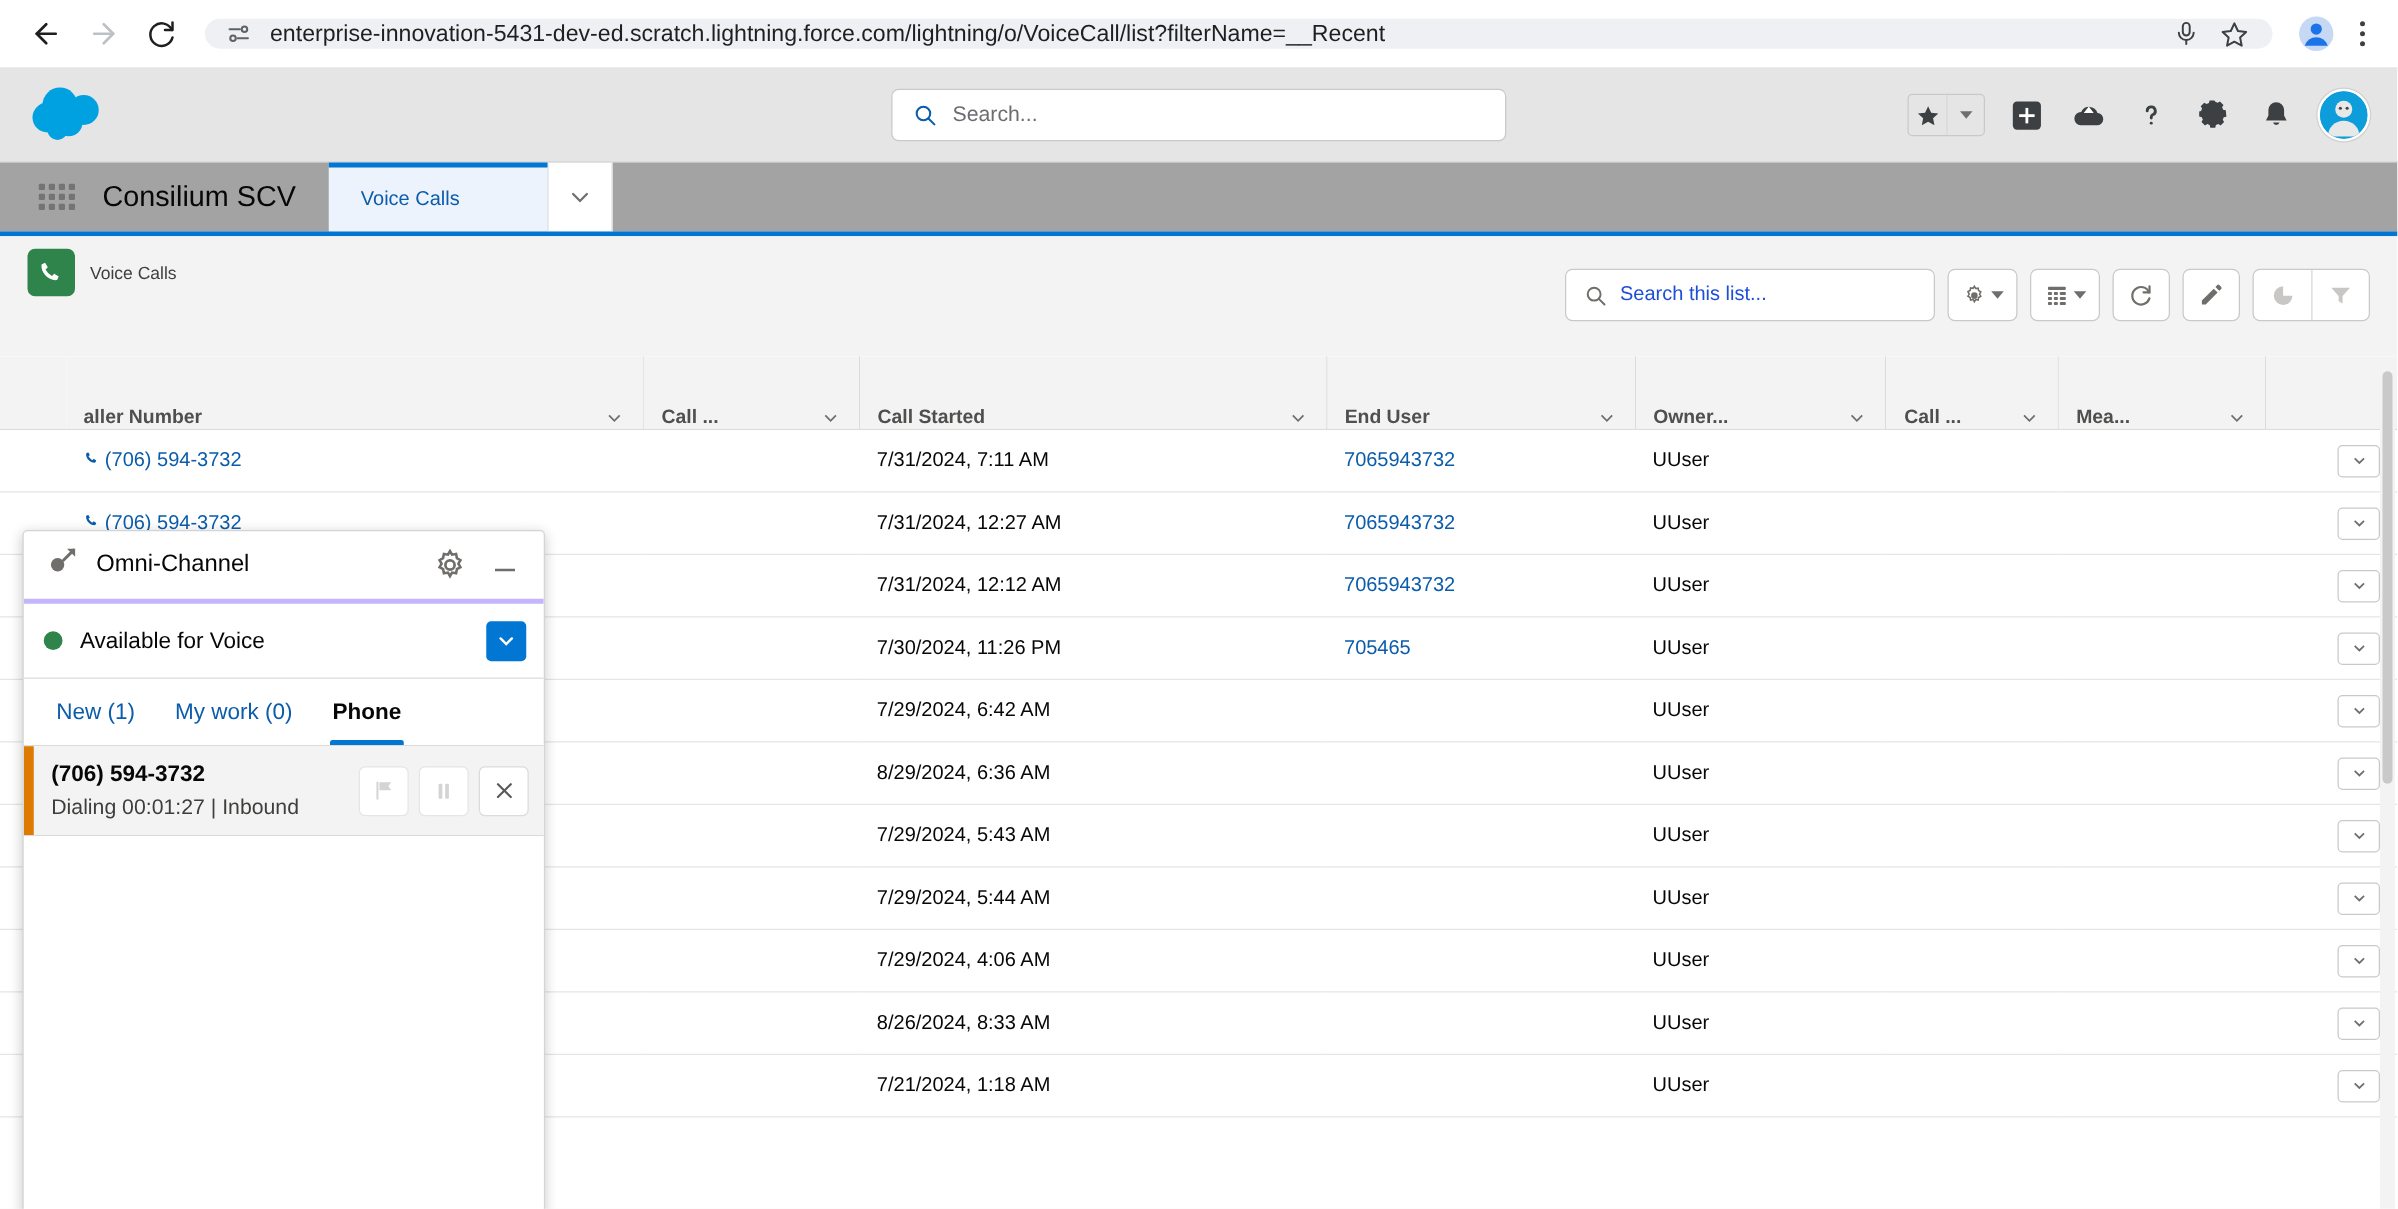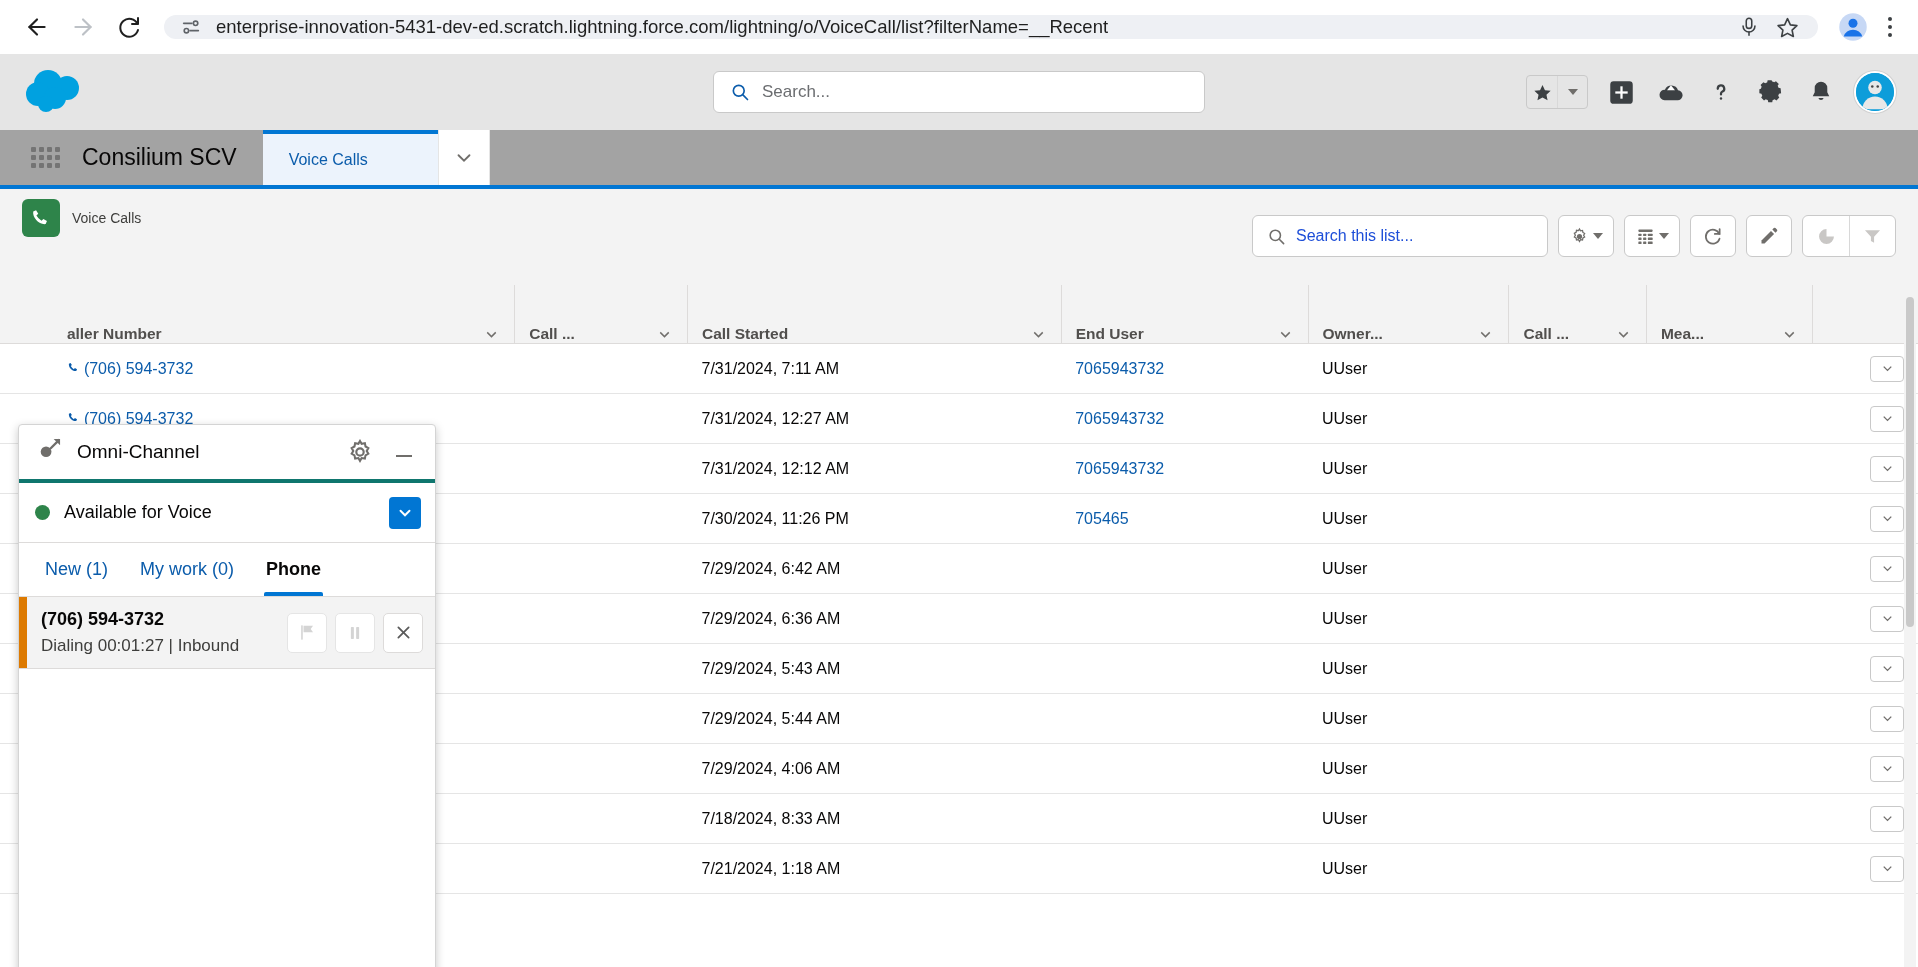--- a/index.html
+++ b/index.html
@@ -154,21 +154,21 @@
 
   
   .omni-panel {
     position: absolute; left: 18px; top: 235px; width: 418px; height: 710px;
     background: #fff; border: 1px solid #d4d4d4; border-radius: 4px;
     box-shadow: 0 3px 10px rgba(0,0,0,.22); z-index: 40;
     display: flex; flex-direction: column; overflow: hidden;
   }
   .omni-head {
     height: 58px; display: flex; align-items: center; padding: 0 16px; gap: 14px;
-    border-bottom: 4px solid #0f766e; flex: none;
+    border-bottom: 4px solid #c4b5fd; flex: none;
   }
   .omni-title { font-size: 19px; color: #080707; flex: 1; }
   .omni-head-btn { width: 30px; display: flex; align-items: center; justify-content: center; }
   .omni-status {
     height: 60px; display: flex; align-items: center; padding: 0 16px; gap: 14px;
     border-bottom: 1px solid #dddbda; flex: none; position: relative;
   }
   .status-dot { width: 15px; height: 15px; border-radius: 50%; background: #2e844a; flex:none; }
   .status-label { font-size: 18px; color: #080707; }
   .status-caret {
@@ -644,21 +644,21 @@
           </tr>
           <tr>
             <td></td>
             <td><span class="cell-link">
                 <span class="phone-glyph"><svg width="13" height="13" viewBox="0 0 24 24" fill="#0b5cab">
                     <path d="M6.6 3.5 9 7.4l-2 2a13 13 0 0 0 5.6 5.6l2-2 3.9 2.4-1.4 3.2c-7 1-14.6-6.6-13.6-13.6z"></path>
                   </svg></span>
                 <span>1234</span>
               </span></td>
             <td></td>
-            <td>7/29/2024, 6:36 AM</td>
+            <td>8/29/2024, 6:36 AM</td>
             <td></td>
             <td>UUser</td>
             <td></td>
             <td></td>
             <td>
               <span class="row-action">
                 <svg width="15" height="15" viewBox="0 0 24 24" fill="none" stroke="#706e6b" stroke-width="2.2">
                   <polyline points="6 9 12 15 18 9"></polyline>
                 </svg>
               </span>
@@ -732,21 +732,21 @@
           </tr>
           <tr>
             <td></td>
             <td><span class="cell-link">
                 <span class="phone-glyph"><svg width="13" height="13" viewBox="0 0 24 24" fill="#0b5cab">
                     <path d="M6.6 3.5 9 7.4l-2 2a13 13 0 0 0 5.6 5.6l2-2 3.9 2.4-1.4 3.2c-7 1-14.6-6.6-13.6-13.6z"></path>
                   </svg></span>
                 <span>test-x6rvsmlwjcs6@example.com</span>
               </span></td>
             <td></td>
-            <td>7/18/2024, 8:33 AM</td>
+            <td>8/26/2024, 8:33 AM</td>
             <td></td>
             <td>UUser</td>
             <td></td>
             <td></td>
             <td>
               <span class="row-action">
                 <svg width="15" height="15" viewBox="0 0 24 24" fill="none" stroke="#706e6b" stroke-width="2.2">
                   <polyline points="6 9 12 15 18 9"></polyline>
                 </svg>
               </span>

